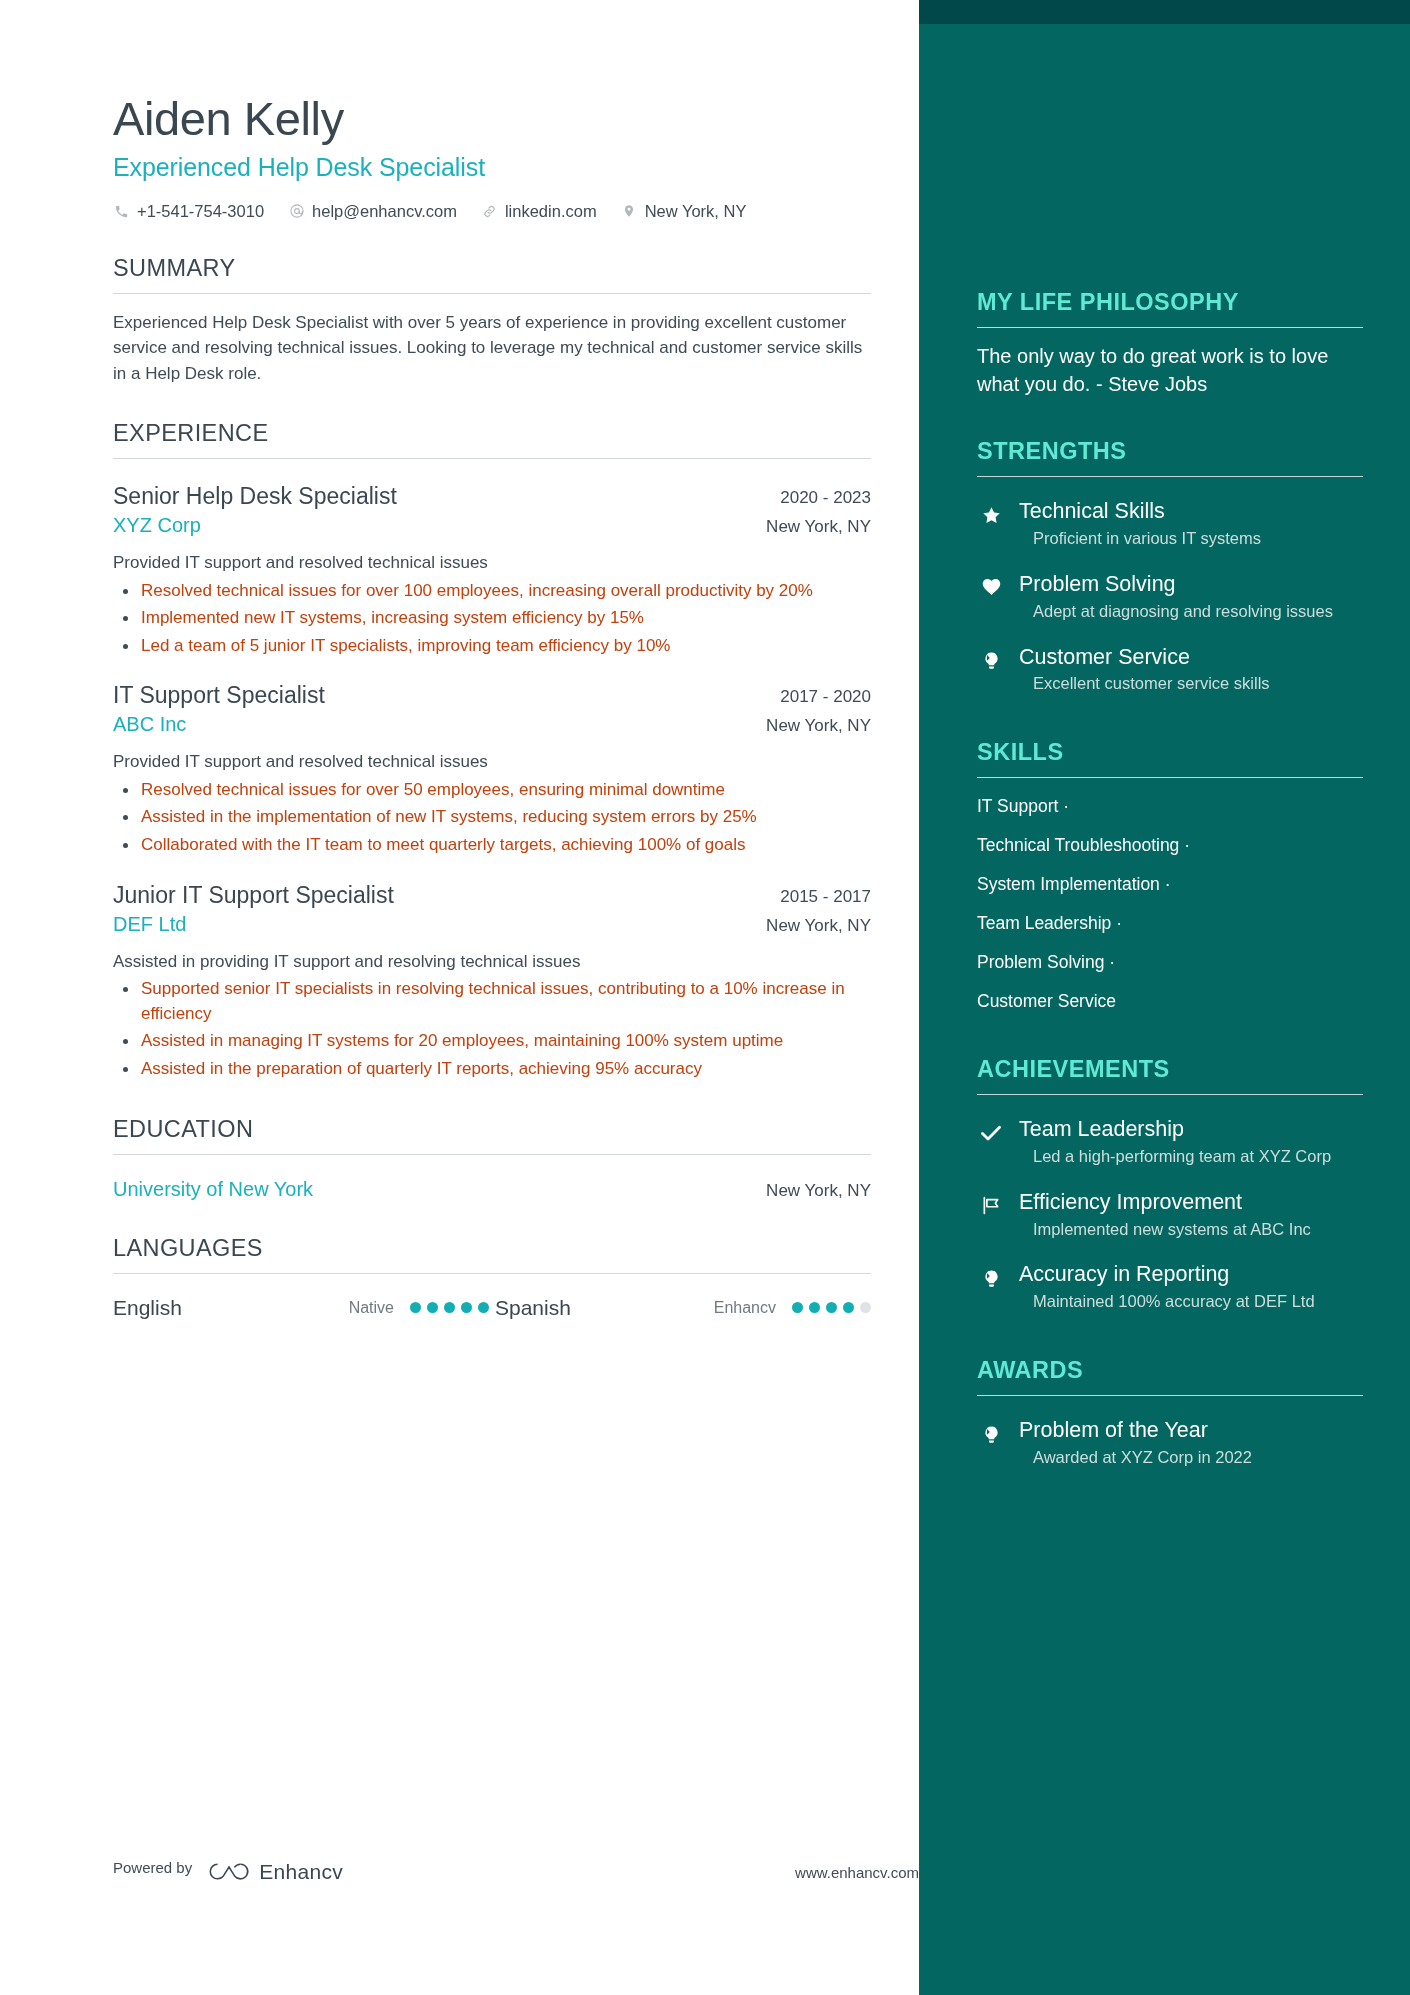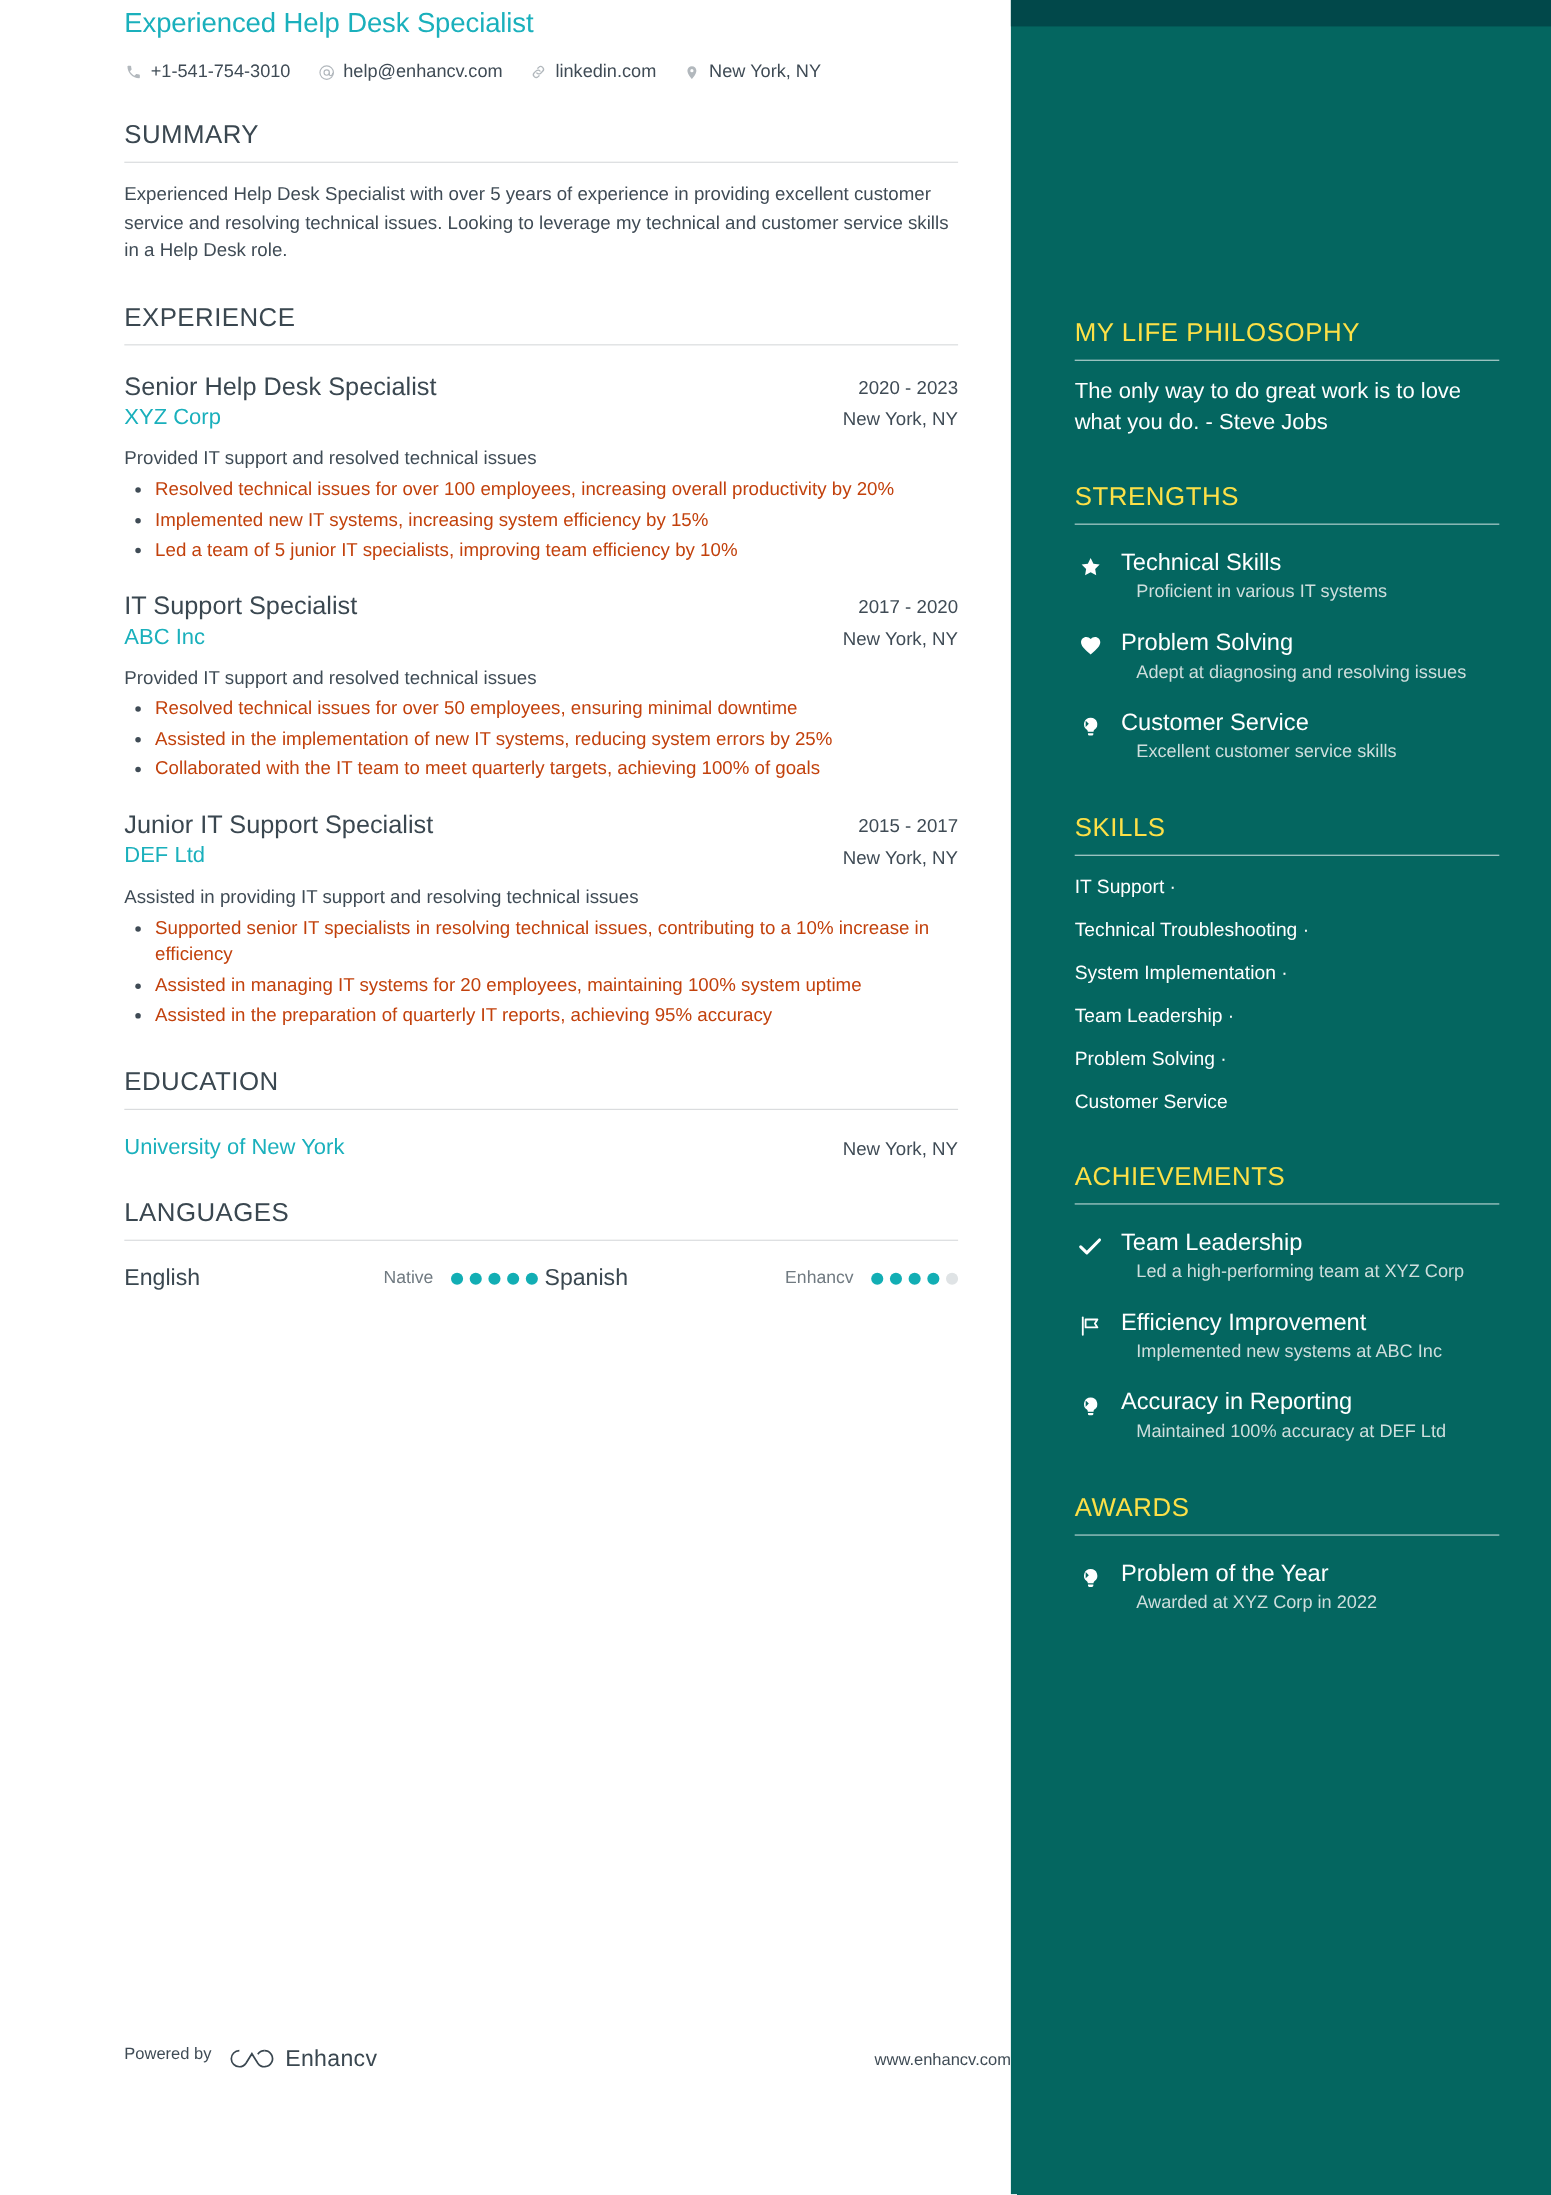--- a/index.html
+++ b/index.html
@@ -243,22 +243,22 @@
     font-size: 21px;
     color: #3a4750;
     letter-spacing: 0.3px;
   }
 
   
   .sb-section { padding-top: 0; }
   .sb-section.first { padding-top: 289px; }
   .sb-title {
     font-size: 23.5px;
-    font-weight: 400;
-    color: #fde047;
+    font-weight: 700;
+    color: #5eead4;
     letter-spacing: 0.5px;
     margin: 0;
   }
   .sb-rule {
     height: 1px;
     background: rgba(255,255,255,0.75);
     margin-top: 11px;
   }
   .sb-quote {
     margin-top: 15px;
@@ -309,20 +309,21 @@
   }
   .sb-skill .sep { color: #ffffff; }
 </style>
 </head>
 <body>
 
 <div class="page">
 
   <div class="main">
 
+    <h1 class="name">Aiden Kelly</h1>
     <div class="job-title">Experienced Help Desk Specialist</div>
 
     <div class="contact-row">
       <span class="contact-item">
         <span class="cicon">
           <svg width="15" height="15" viewBox="0 0 24 24" fill="currentColor">
               <path d="M6.6 10.8c1.4 2.8 3.8 5.1 6.6 6.6l2.2-2.2c.3-.3.7-.4 1-.2 1.1.4 2.3.6 3.6.6.6 0 1 .4 1 1V20c0 .6-.4 1-1 1C10.6 21 3 13.4 3 4c0-.6.4-1 1-1h3.4c.6 0 1 .4 1 1 0 1.2.2 2.4.6 3.6.1.4 0 .7-.2 1l-2.2 2.2z"></path>
             </svg>
         </span>
         <span>+1-541-754-3010</span>

